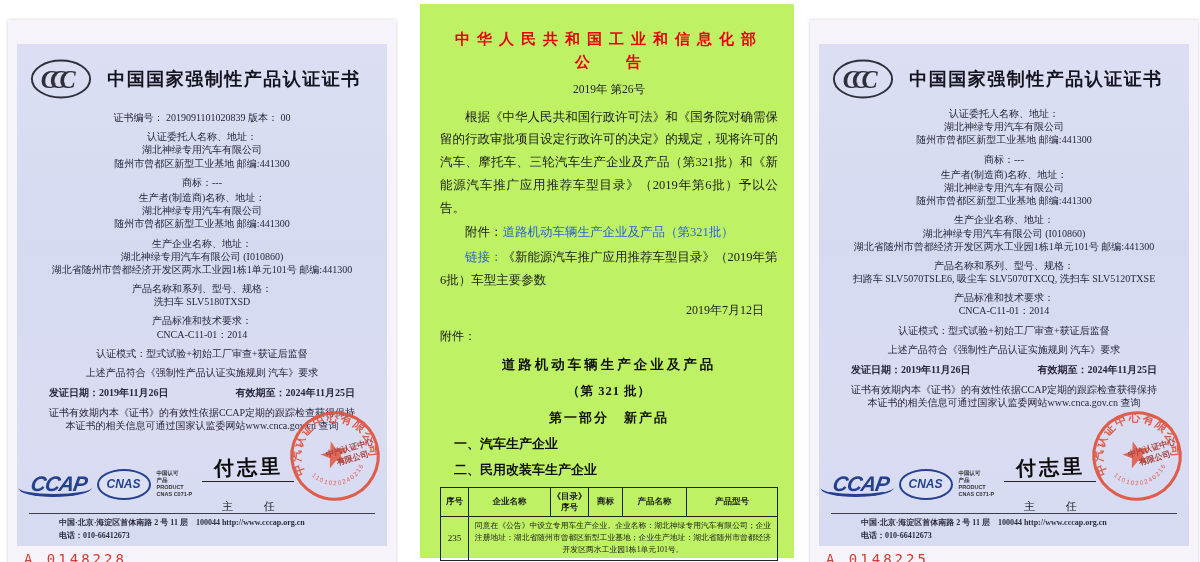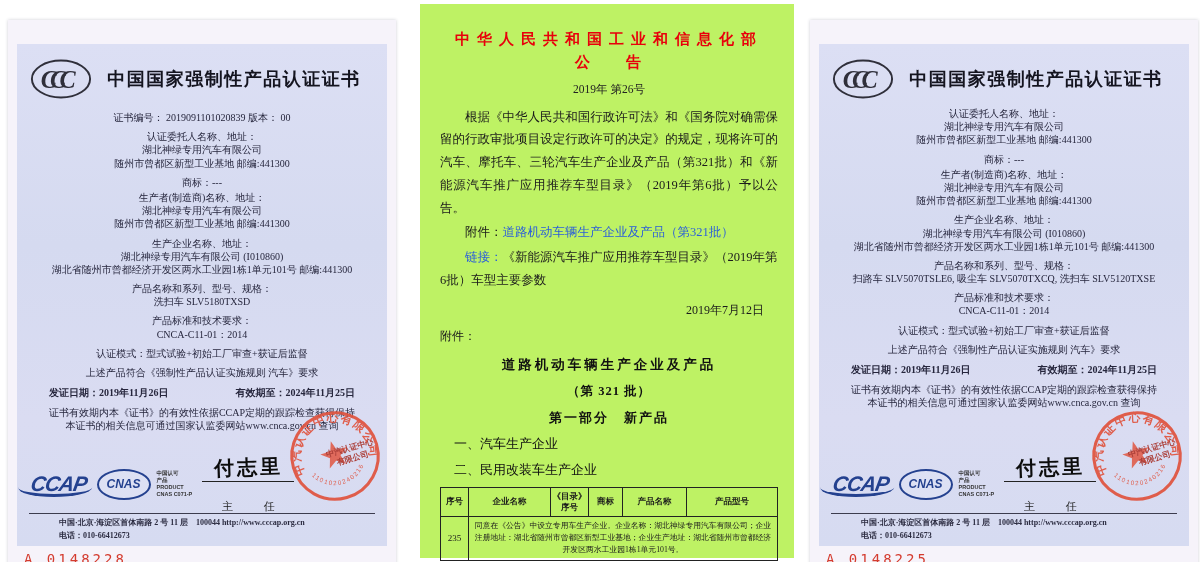--- a/index.html
+++ b/index.html
@@ -48,21 +48,21 @@
   .gz-no{text-align:center;font-size:11.5px;margin-top:7px;color:#222}
   .gz-para{font-size:12.5px;line-height:1.82;text-indent:2em;text-align:justify;margin-top:9px}
   .gz-inline{font-size:12.5px;line-height:1.82;text-indent:2em;text-align:left;margin-top:2px}
   .link{color:#2b5fd9}
   .gz-date{text-align:right;font-size:12px;margin:10px 14px 0 0}
   .gz-att2{font-size:12px;margin-top:9px}
   .gz-c{text-align:center;font-weight:bold;color:#111}
   .gz-c1{font-size:13.5px;letter-spacing:3px;margin-top:11px}
   .gz-c2{font-size:12.5px;margin-top:9px;letter-spacing:1px}
   .gz-c3{font-size:13px;margin-top:9px;letter-spacing:2px}
-  .gz-sec{font-size:13px;font-weight:normal;margin-top:8px;padding-left:14px;color:#111}
+  .gz-sec{font-size:13px;font-weight:bold;margin-top:8px;padding-left:14px;color:#111}
   table.gz-tbl{width:100%;border-collapse:collapse;margin-top:8px}
   .gz-tbl th,.gz-tbl td{border:1.2px solid #222;text-align:center;vertical-align:middle;padding:1px}
   .gz-tbl th{font-size:8.5px;font-weight:bold;height:26px;line-height:1.25}
   .gz-tbl td{font-size:9px}
   .gz-tbl td.row-text{font-size:7.8px;line-height:1.6;padding:3px 4px;text-align:center}
 </style>
 </head>
 <body>
 
 <div class="cert" id="cert-left">

